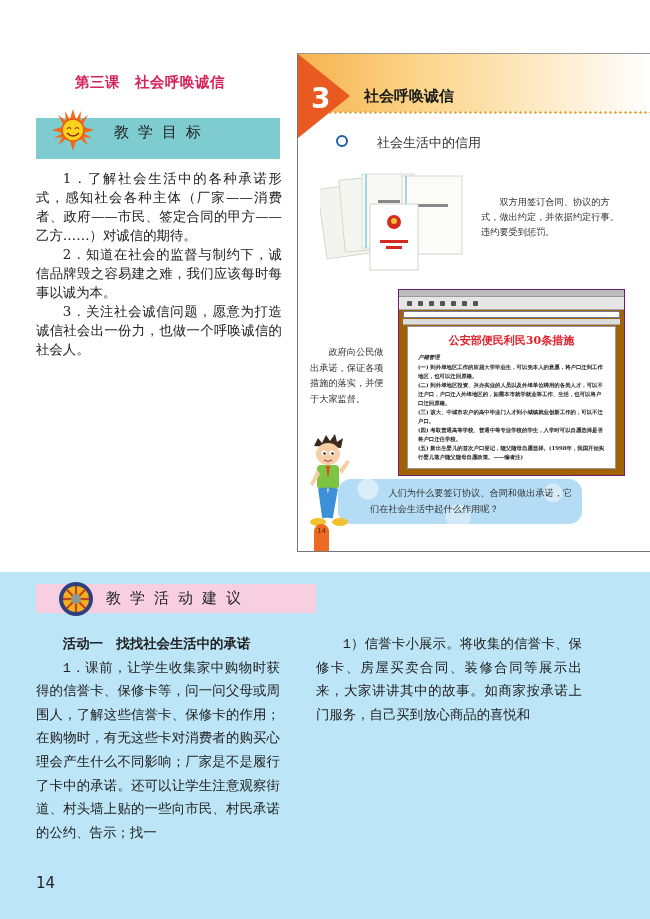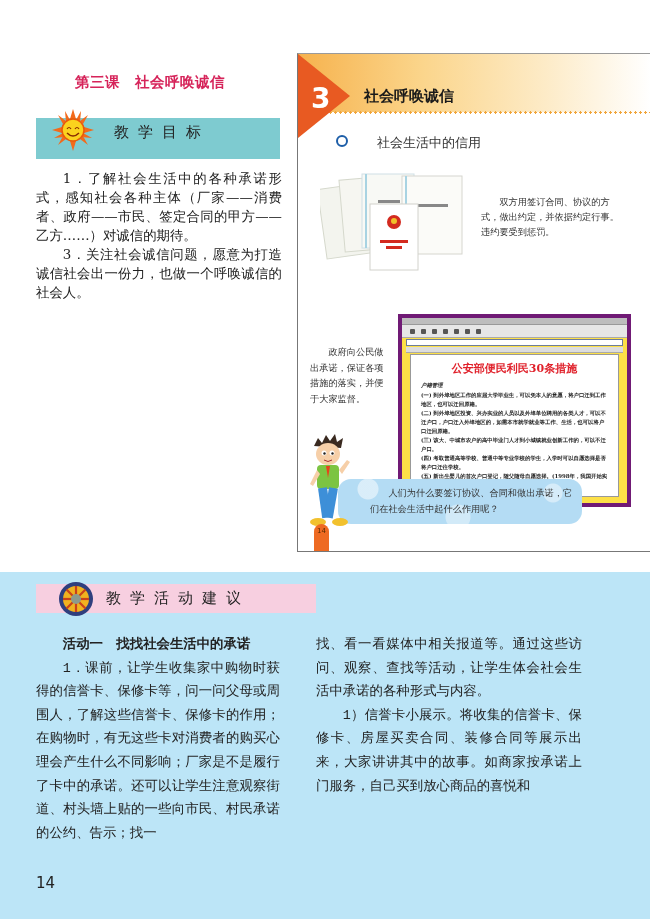--- a/index.html
+++ b/index.html
@@ -74,22 +74,22 @@
     width: 8px; height: 8px; border: 2px solid #1d5ea8; border-radius: 50%;
   }
   .contracts-img { position: absolute; left: 22px; top: 110px; width: 150px; height: 110px; }
   .contract-caption {
     position: absolute; left: 183px; top: 140px; width: 140px;
     font-size: 9.2px; line-height: 15px; color: #333; text-indent: 2em;
   }
 
   
   .browser {
-    position: absolute; left: 100px; top: 260px; width: 225px; height: 185px;
-    background: #fde047; border: 4px solid #701a75;
+    position: absolute; left: 100px; top: 235px; width: 225px; height: 185px;
+    background: #a16207; border: 1px solid #701a75;
   }
   .browser .titlebar { height: 6px; background: #bdbdbd; border-bottom: 1px solid #999; }
   .browser .toolbar {
     height: 12px; background: #e6e6e6; border-bottom: 1px solid #aaa;
     display: flex; gap: 6px; align-items: center; padding-left: 8px;
   }
   .browser .toolbar i { display: block; width: 5px; height: 5px; background: #555; border-radius: 1px; }
   .browser .addr {
     height: 5px; margin: 1px 4px; background: #fff; border: 1px solid #6d7d9a;
   }
@@ -180,20 +180,21 @@
     <polygon points="2,29 11,24 13,28"></polygon>
       <polygon points="40,29 31,24 29,28"></polygon>
   </g>
   <circle cx="21" cy="21" r="11" fill="#fbd21e" stroke="#e8590c" stroke-width="1.5"></circle>
   <path d="M15 20 q2 -3 4 0 M23 20 q2 -3 4 0" stroke="#8a2b00" stroke-width="1.2" fill="none"></path>
   <path d="M15 24 q6 6 12 0" stroke="#8a2b00" stroke-width="1.5" fill="none"></path>
 </svg>
 
 <div class="abs goals-text">
   <p>1．了解社会生活中的各种承诺形式，感知社会各种主体（厂家——消费者、政府——市民、签定合同的甲方——乙方……）对诚信的期待。</p>
+  <p>2．知道在社会的监督与制约下，诚信品牌毁之容易建之难，我们应该每时每事以诚为本。</p>
   <p>3．关注社会诚信问题，愿意为打造诚信社会出一份力，也做一个呼唤诚信的社会人。</p>
 </div>
 
 <div class="abs book">
   <div class="book-header">
     <div class="dots"></div>
   </div>
   <div class="book-tri"></div>
   <div class="book-num">3</div>
   <div class="book-title">社会呼唤诚信</div>
@@ -287,17 +288,16 @@
   </g>
   <circle cx="18" cy="18" r="5" fill="#8c9a8c"></circle>
 </svg>
 
 <div class="abs col col-left">
   <p class="indent act-head">活动一　找找社会生活中的承诺</p>
   <p class="indent">1．课前，让学生收集家中购物时获得的信誉卡、保修卡等，问一问父母或周围人，了解这些信誉卡、保修卡的作用；在购物时，有无这些卡对消费者的购买心理会产生什么不同影响；厂家是不是履行了卡中的承诺。还可以让学生注意观察街道、村头墙上贴的一些向市民、村民承诺的公约、告示；找一</p>
 </div>
 
 <div class="abs col col-right">
-  <p>找、看一看媒体中相关报道等。通过这些访问、观察、查找等活动，让学生体会社会生活中承诺的各种形式与内容。</p>
   <p class="indent">1）信誉卡小展示。将收集的信誉卡、保修卡、房屋买卖合同、装修合同等展示出来，大家讲讲其中的故事。如商家按承诺上门服务，自己买到放心商品的喜悦和</p>
 </div>
 
 <div class="abs page-number">14</div>
 
 </body></html>

